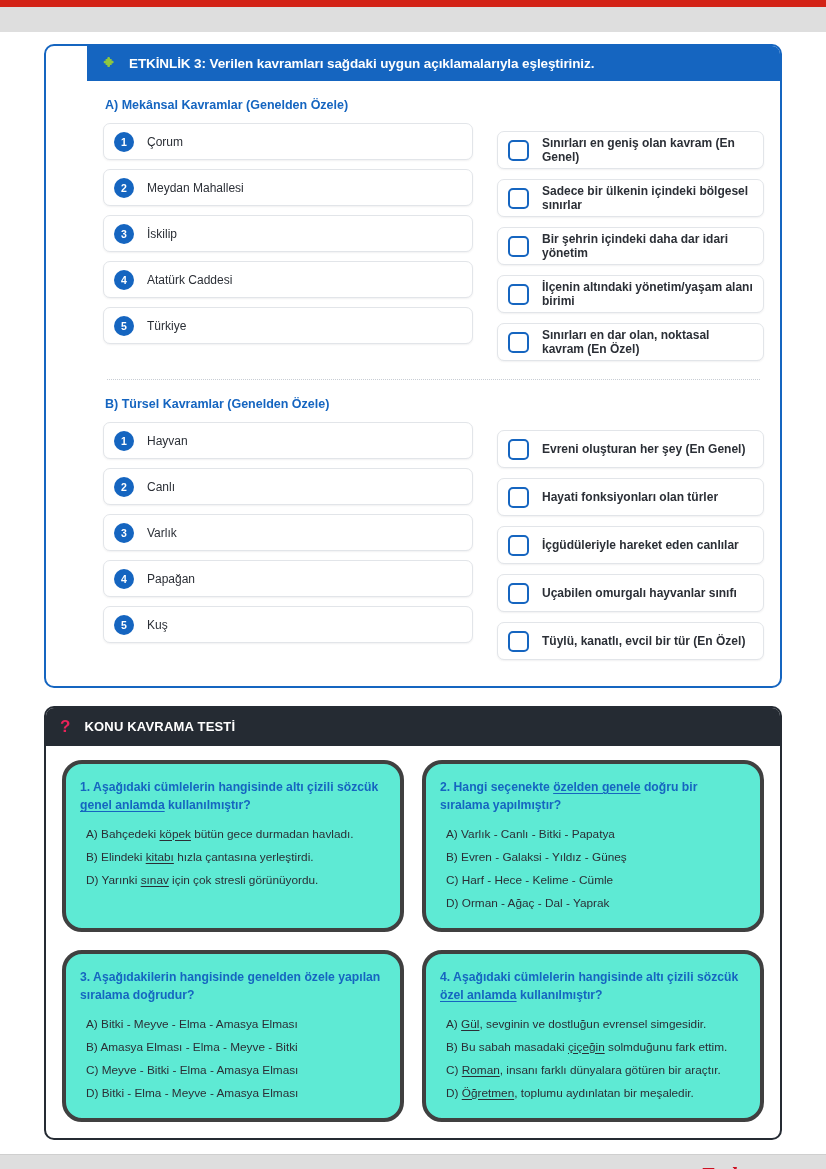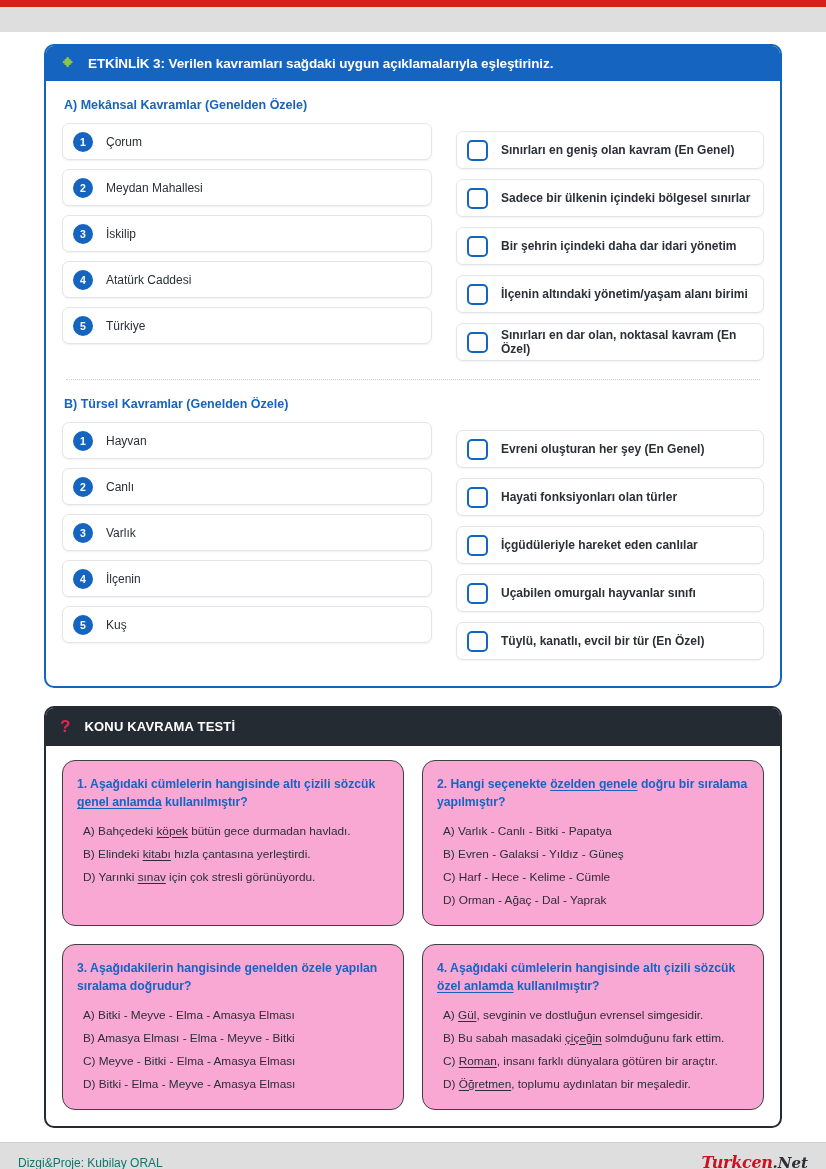--- a/index.html
+++ b/index.html
@@ -16,20 +16,21 @@
   .top-red { height: 7px; background: #d32216; width: 100%; }
   .top-gray { height: 25px; background: #dedede; width: 100%; }
 
   
   .activity-card {
     margin: 12px 44px 0 44px;
     border: 2px solid #1565c0;
     border-radius: 10px;
     background: #ffffff;
     overflow: hidden;
+    padding-left: 41px;
   }
   .activity-header {
     background: #1565c0;
     color: #ffffff;
     padding: 9px 14px 10px 14px;
     display: flex;
     align-items: center;
     gap: 12px;
   }
   .puzzle-icon { width: 16px; height: 16px; flex: 0 0 16px; display:block; }
@@ -139,23 +140,23 @@
     letter-spacing: 0.2px;
   }
   .test-body {
     padding: 14px 16px 16px 16px;
     display: grid;
     grid-template-columns: 1fr 1fr;
     column-gap: 18px;
     row-gap: 18px;
   }
   .q-card {
-    border: 1px solid #404040;
-    border-radius: 13px;
-    background: #f9a8d4;
+    border: 4px solid #404040;
+    border-radius: 20px;
+    background: #5eead4;
     padding: 14px 14px 16px 14px;
   }
   .q-stem {
     color: #1565c0;
     font-size: 12.2px;
     font-weight: bold;
     line-height: 1.5;
     margin-bottom: 11px;
   }
   .q-stem u { text-decoration: underline; text-underline-offset: 2px; }
@@ -278,21 +279,21 @@
             <div class="concept-row">
               <span class="num-badge">2</span>
               <span class="concept-label">Canlı</span>
             </div>
             <div class="concept-row">
               <span class="num-badge">3</span>
               <span class="concept-label">Varlık</span>
             </div>
             <div class="concept-row">
               <span class="num-badge">4</span>
-              <span class="concept-label">İlçenin</span>
+              <span class="concept-label">Papağan</span>
             </div>
             <div class="concept-row">
               <span class="num-badge">5</span>
               <span class="concept-label">Kuş</span>
             </div>
           </div>
           <div class="col right-offset-b">
             <div class="def-row b-col">
               <span class="checkbox"></span>
               <span class="def-label">Evreni oluşturan her şey (En Genel)</span>

